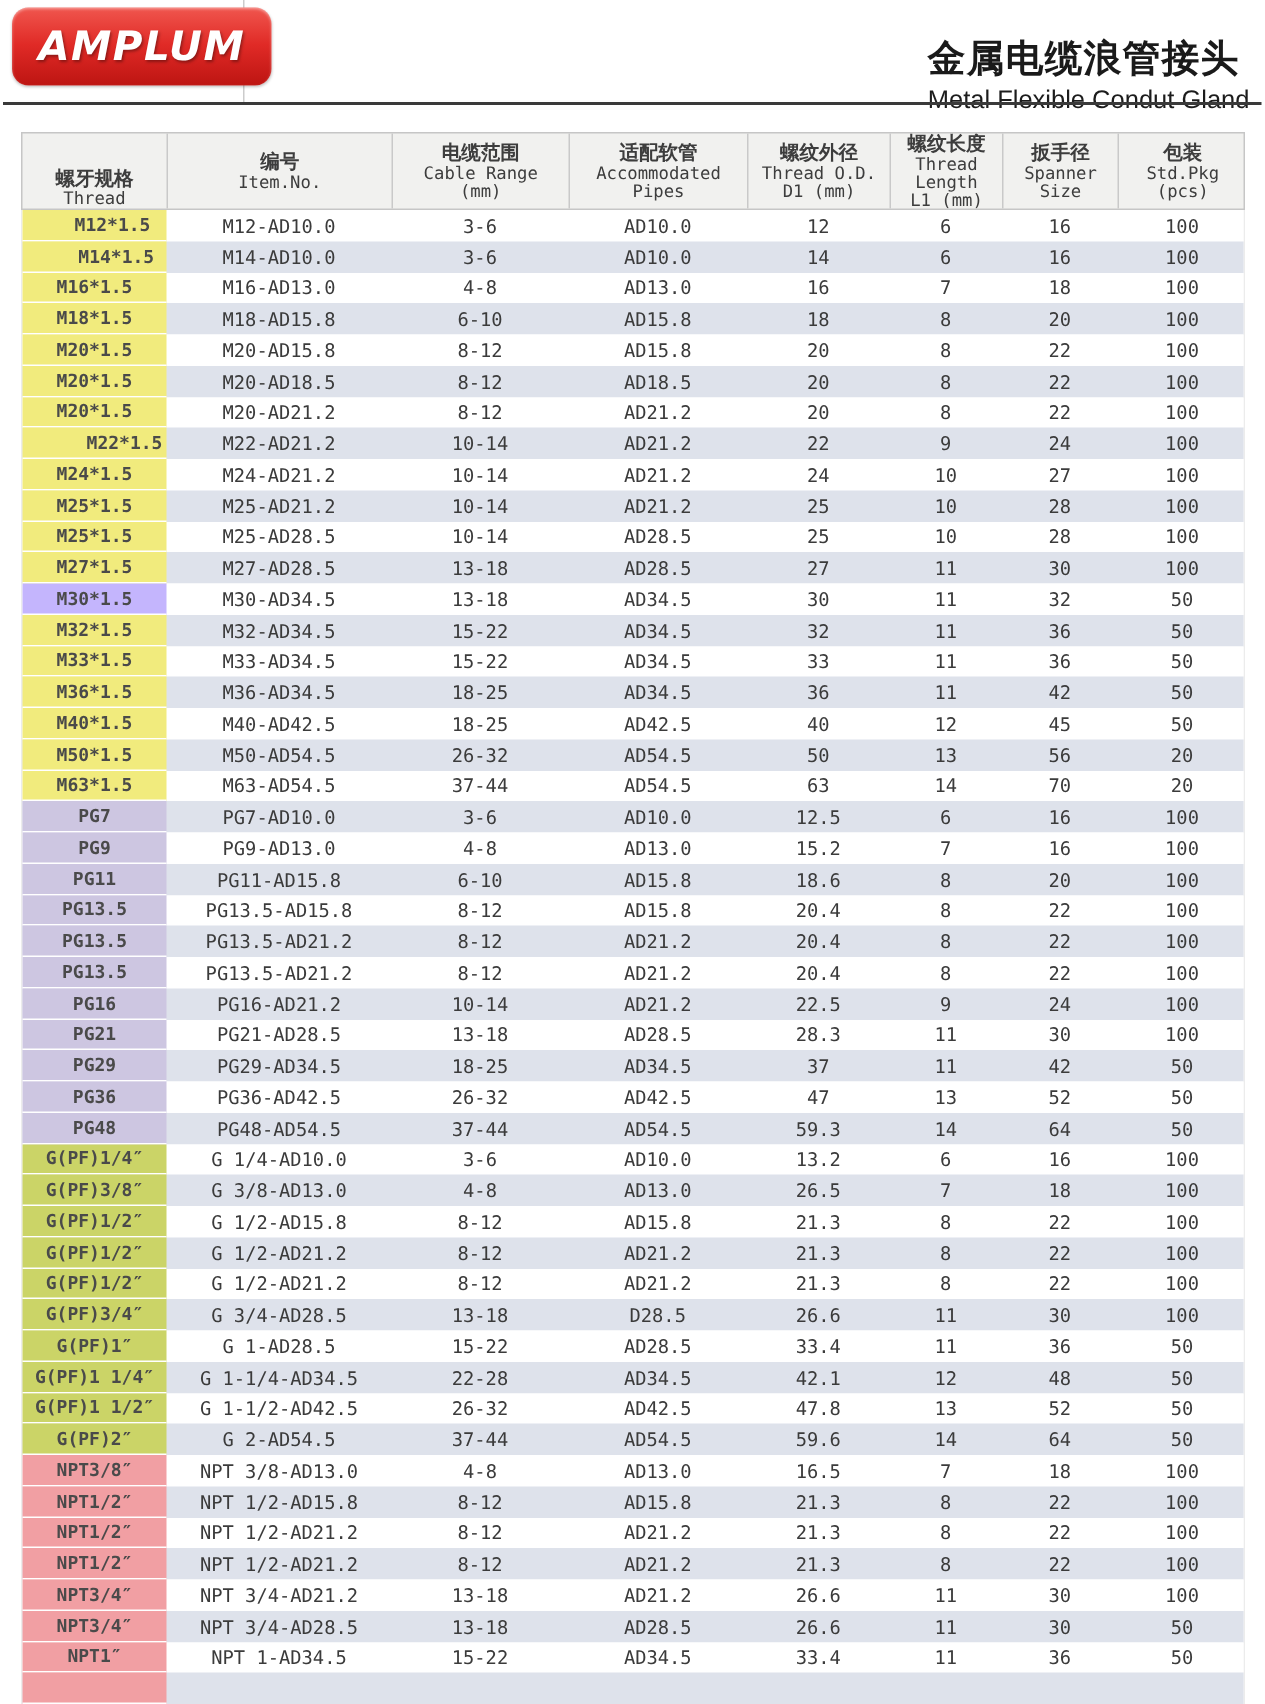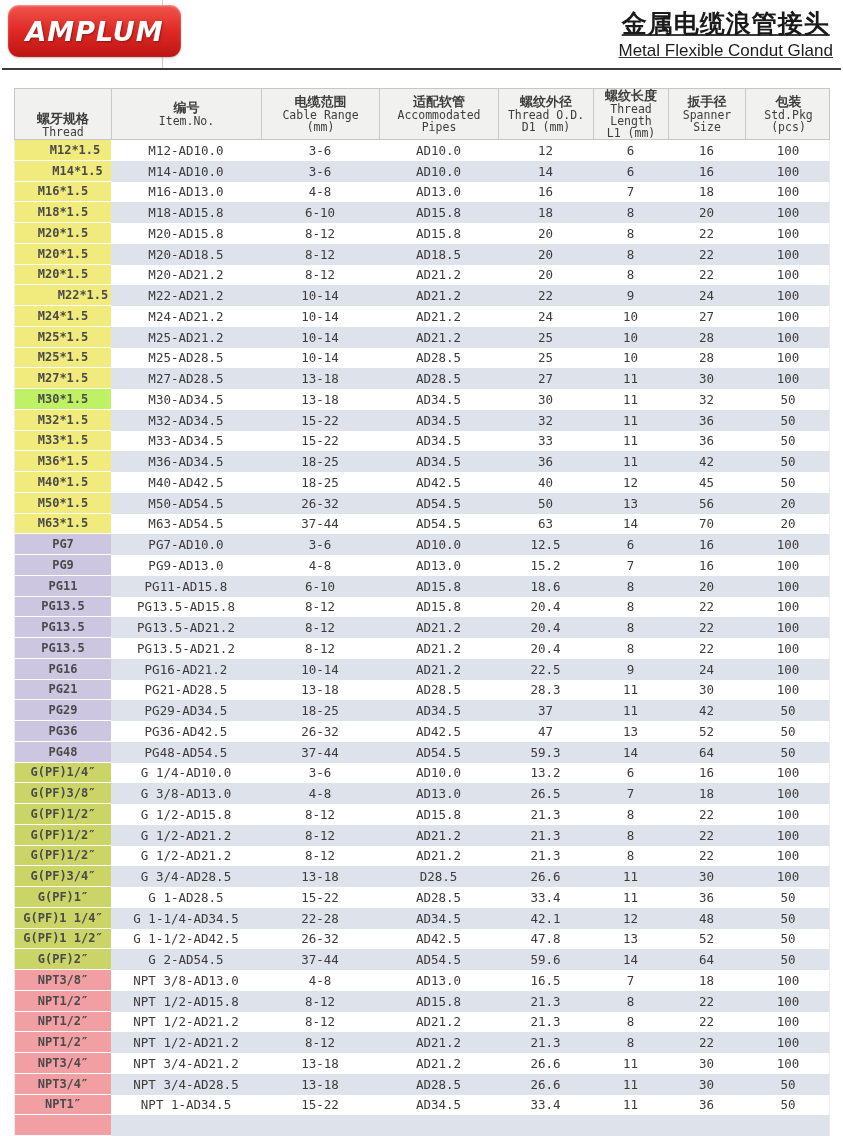--- a/index.html
+++ b/index.html
@@ -25,21 +25,21 @@
     background: linear-gradient(180deg, #f0564e 0%, #e02a26 48%, #bd1512 100%);
     box-shadow: inset 0 1px 2px rgba(255,255,255,0.45), 0 1px 2px rgba(0,0,0,0.25);
     display: flex; align-items: center; justify-content: center;
   }
   .logo-text {
     color: #ffffff; font-weight: bold; font-style: italic;
     font-size: 27px; letter-spacing: 1px;
     text-shadow: 1px 1px 2px rgba(0,0,0,0.35);
     font-family: "DejaVu Sans", "Liberation Sans", sans-serif;
   }
-  .titles { position: absolute; top: 8px; right: 10px; text-align: center; text-decoration: underline; }
+  .titles { position: absolute; top: 24px; right: 10px; text-align: left; }
   .title-zh { font-size: 25px; font-weight: bold; color: #1a1a1a; letter-spacing: 1px; line-height: 30px; }
   .title-en { font-size: 17px; color: #1c1c1c; line-height: 22px; margin-top: 2px; }
   .header-rule {
     position: absolute; top: 68px; left: 2px; width: 839px; height: 2px;
     background: #3a3a3a;
   }
 
   
   .spec-table {
     position: absolute; top: 88px; left: 14px; width: 816px;
@@ -256,21 +256,21 @@
           <div class="cell thread-cell" style="background: rgb(241, 235, 125);">M27*1.5</div>
           <div class="cell">M27-AD28.5</div>
           <div class="cell">13-18</div>
           <div class="cell">AD28.5</div>
           <div class="cell">27</div>
           <div class="cell">11</div>
           <div class="cell">30</div>
           <div class="cell">100</div>
         </div>
         <div class="row grid-row">
-          <div class="cell thread-cell" style="background: #bef264;">M30*1.5</div>
+          <div class="cell thread-cell" style="background: #c4b5fd;">M30*1.5</div>
           <div class="cell">M30-AD34.5</div>
           <div class="cell">13-18</div>
           <div class="cell">AD34.5</div>
           <div class="cell">30</div>
           <div class="cell">11</div>
           <div class="cell">32</div>
           <div class="cell">50</div>
         </div>
         <div class="row grid-row even">
           <div class="cell thread-cell" style="background: rgb(241, 235, 125);">M32*1.5</div>

